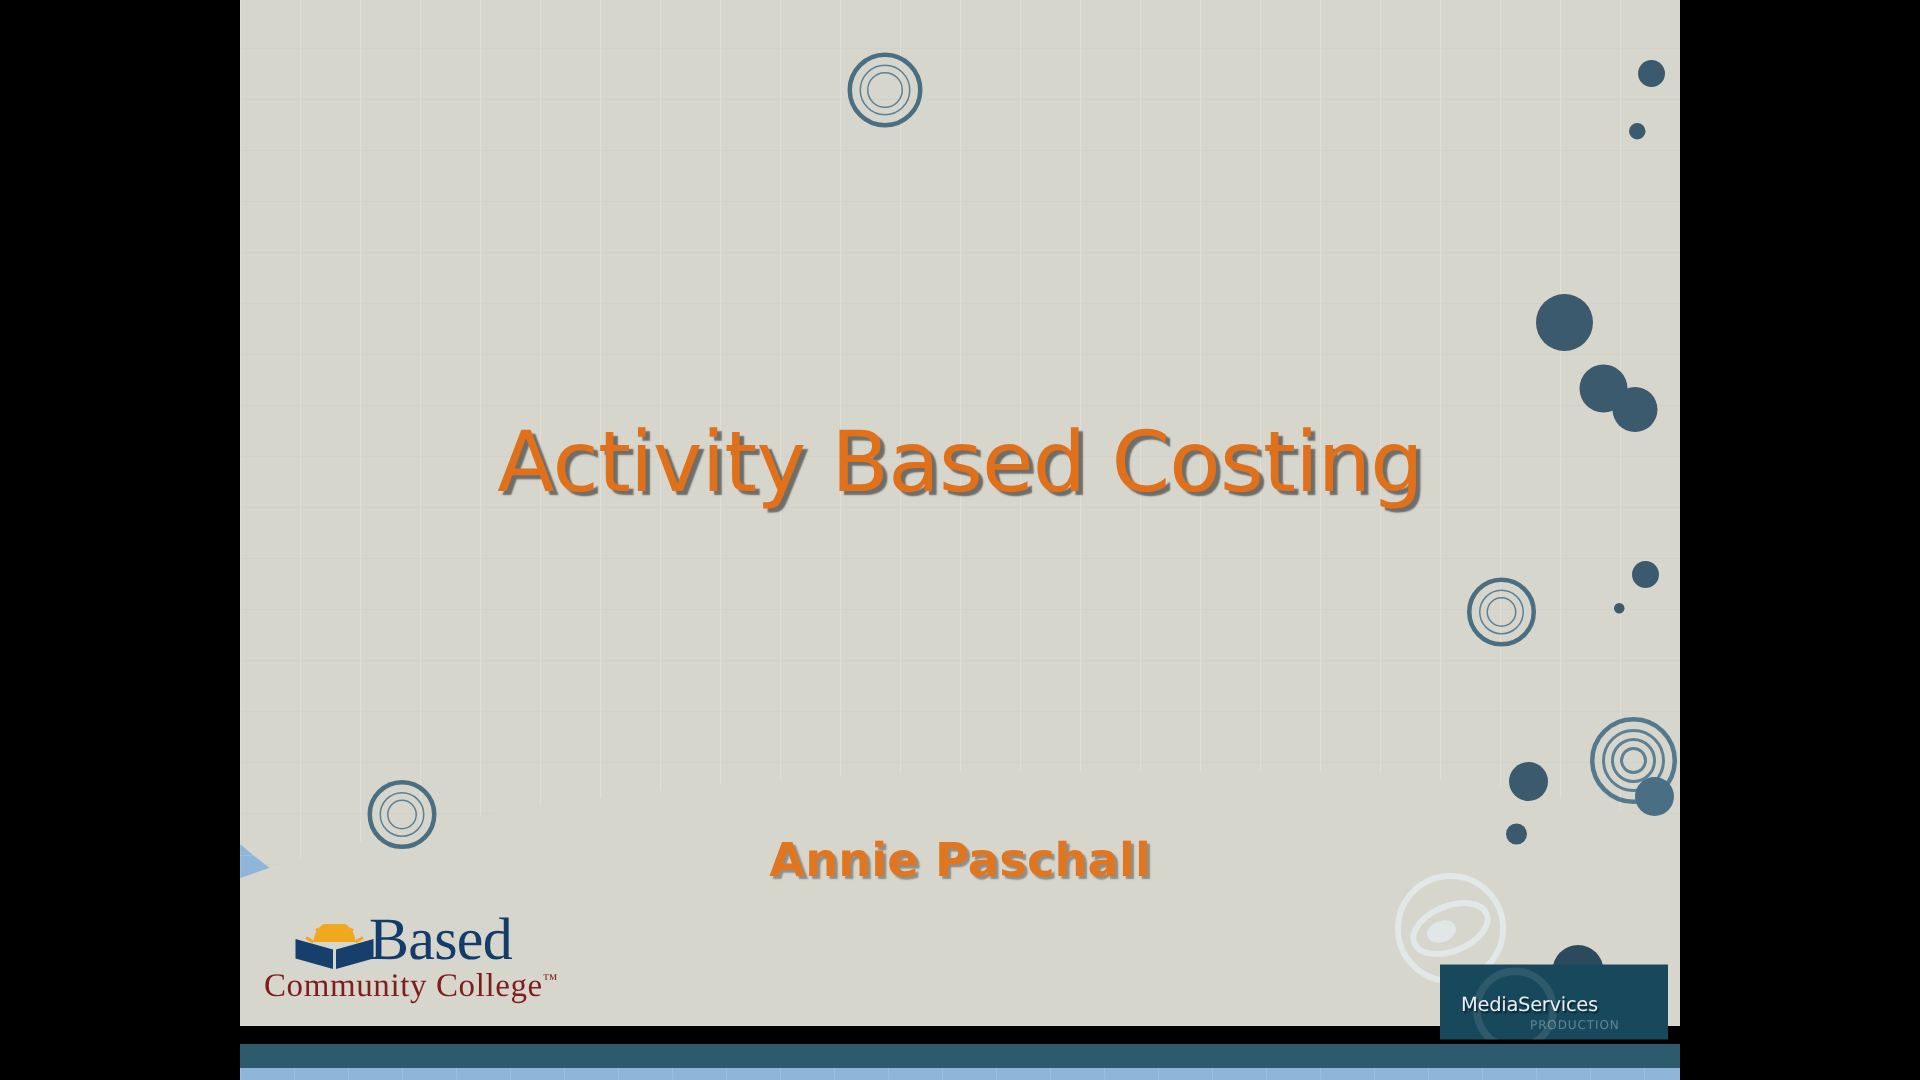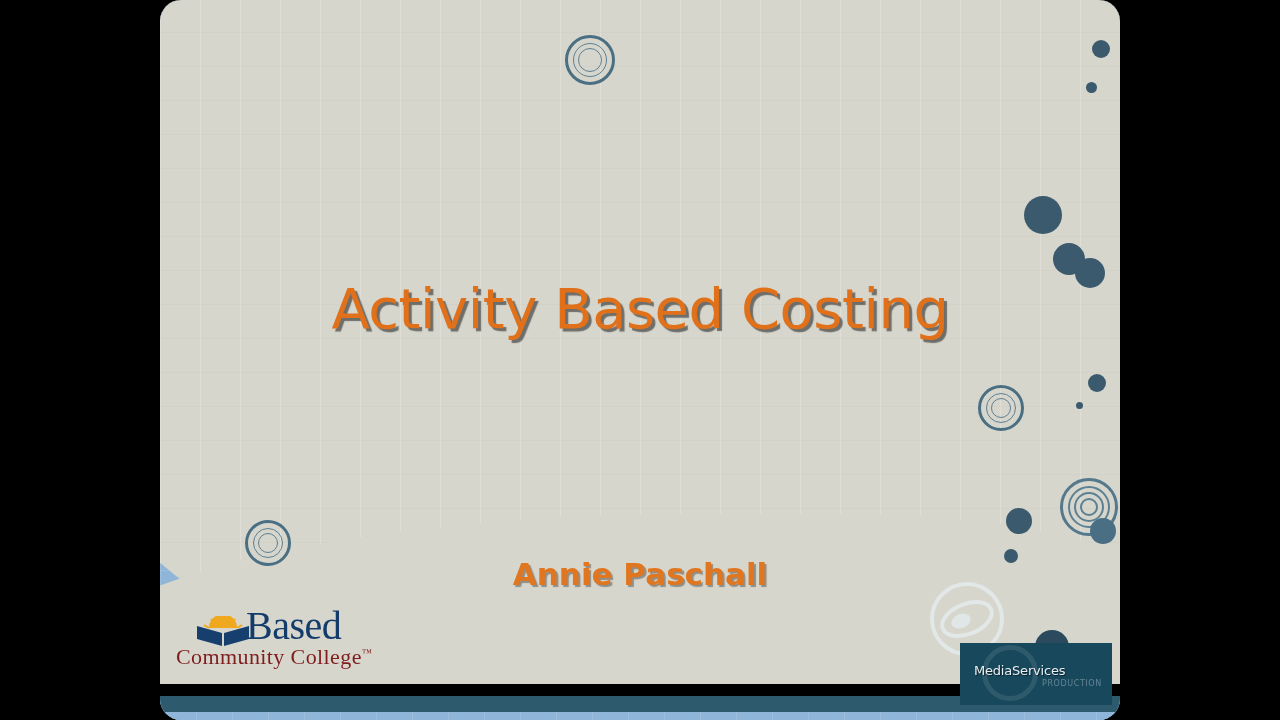--- a/index.html
+++ b/index.html
@@ -34,21 +34,20 @@
 
   
   #slide {
     position: absolute;
     left: 160px;
     top: 0;
     width: 960px;
     height: 720px;
     overflow: hidden;
     background: #8cb3d9;
-    border-radius: 21px;
   }
 
   
   .grid-bg {
     position: absolute;
     inset: 0;
     background-color: #8fb5d8;
     background-image:
       linear-gradient(to right, rgba(255,255,255,0.13) 1px, transparent 1px),
       linear-gradient(to bottom, rgba(255,255,255,0.10) 1px, transparent 1px);
@@ -258,21 +257,21 @@
     font-size: 10px;
     vertical-align: super;
   }
 
   
   #media-services {
     position: absolute;
     left: 800px;
     top: 643px;
     width: 152px;
-    height: 62px;
+    height: 50px;
     background: #17485c;
     z-index: 40;
     overflow: hidden;
   }
   #media-services .ms-ring {
     position: absolute;
     left: 22px;
     top: 2px;
     width: 56px;
     height: 56px;
@@ -293,21 +292,20 @@
   }
   #media-services .ms-sub {
     position: absolute;
     left: 60px;
     top: 36px;
     font-family: "DejaVu Sans", sans-serif;
     font-size: 8px;
     color: rgba(190,205,212,0.45);
     letter-spacing: 0.6px;
     white-space: nowrap;
-    margin-left: 22px;
   }
 </style>
 </head>
 <body>
 
 <div id="viewport">
 
   <div id="slide">
 
     <div class="grid-bg"></div>

